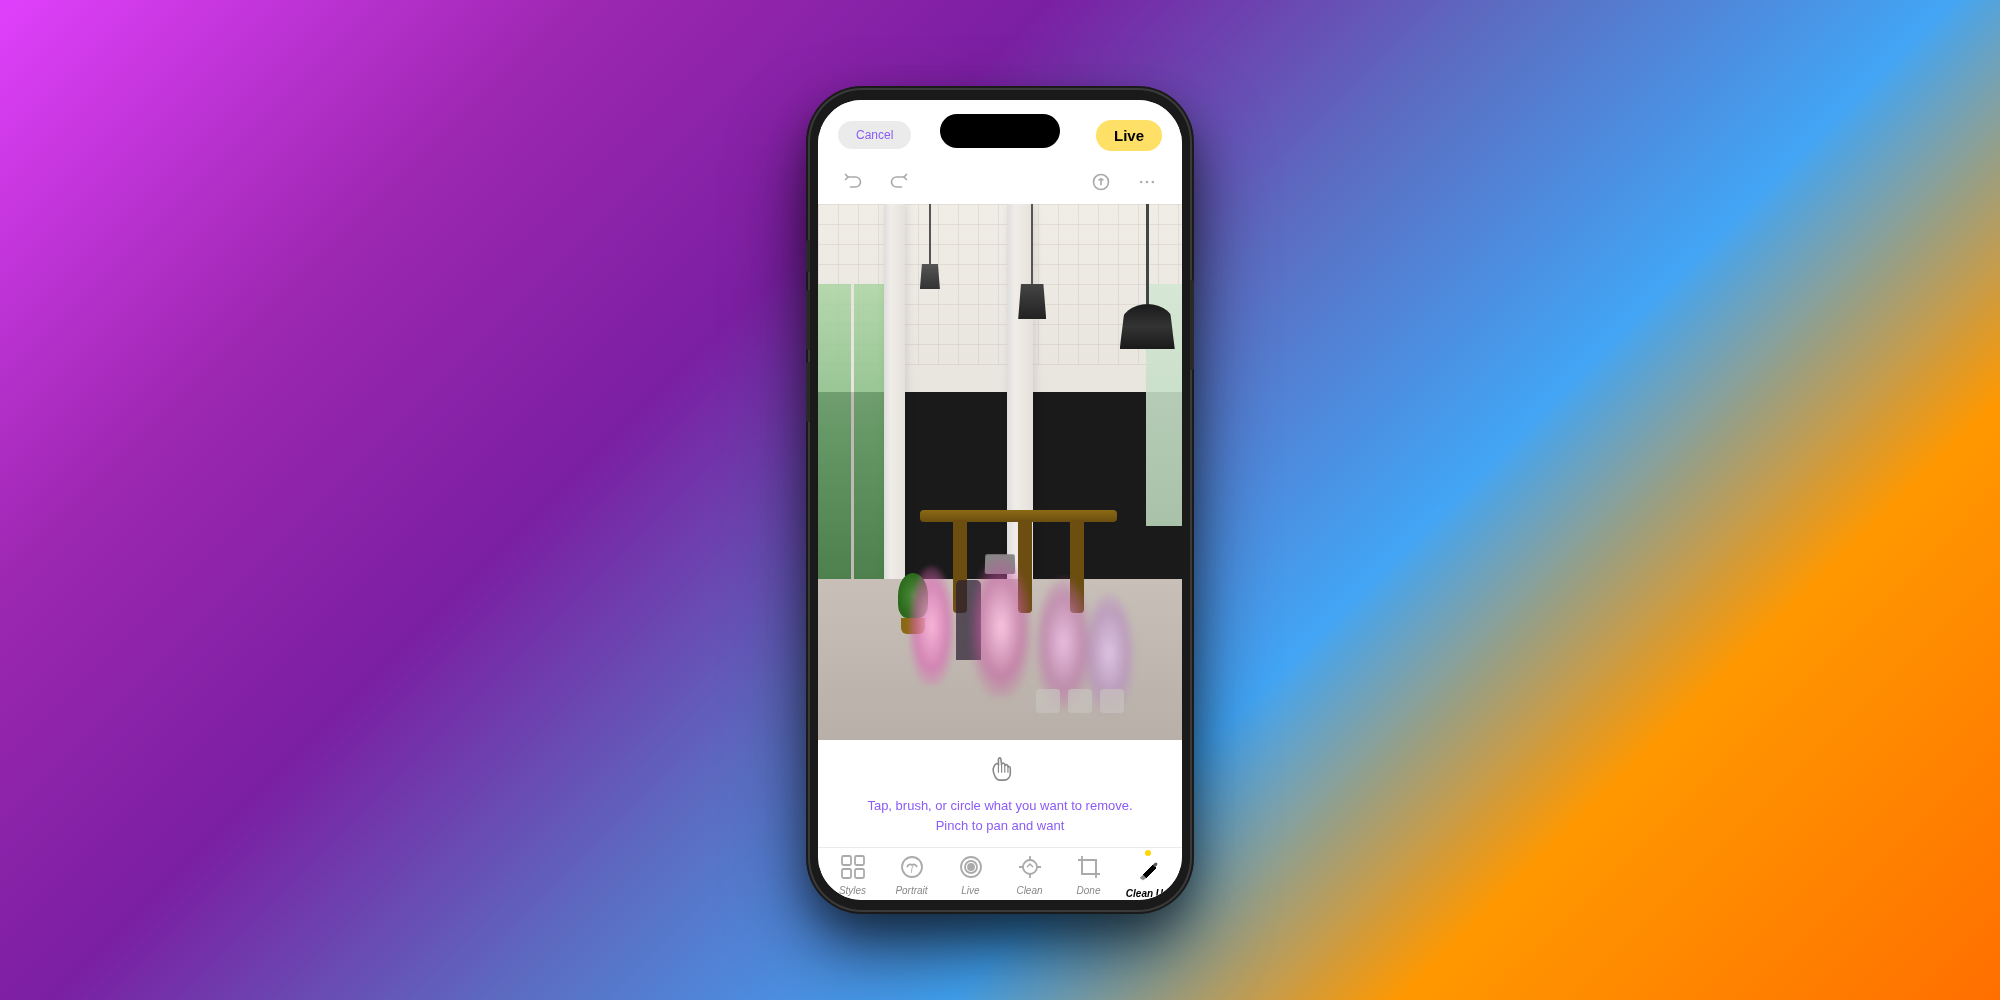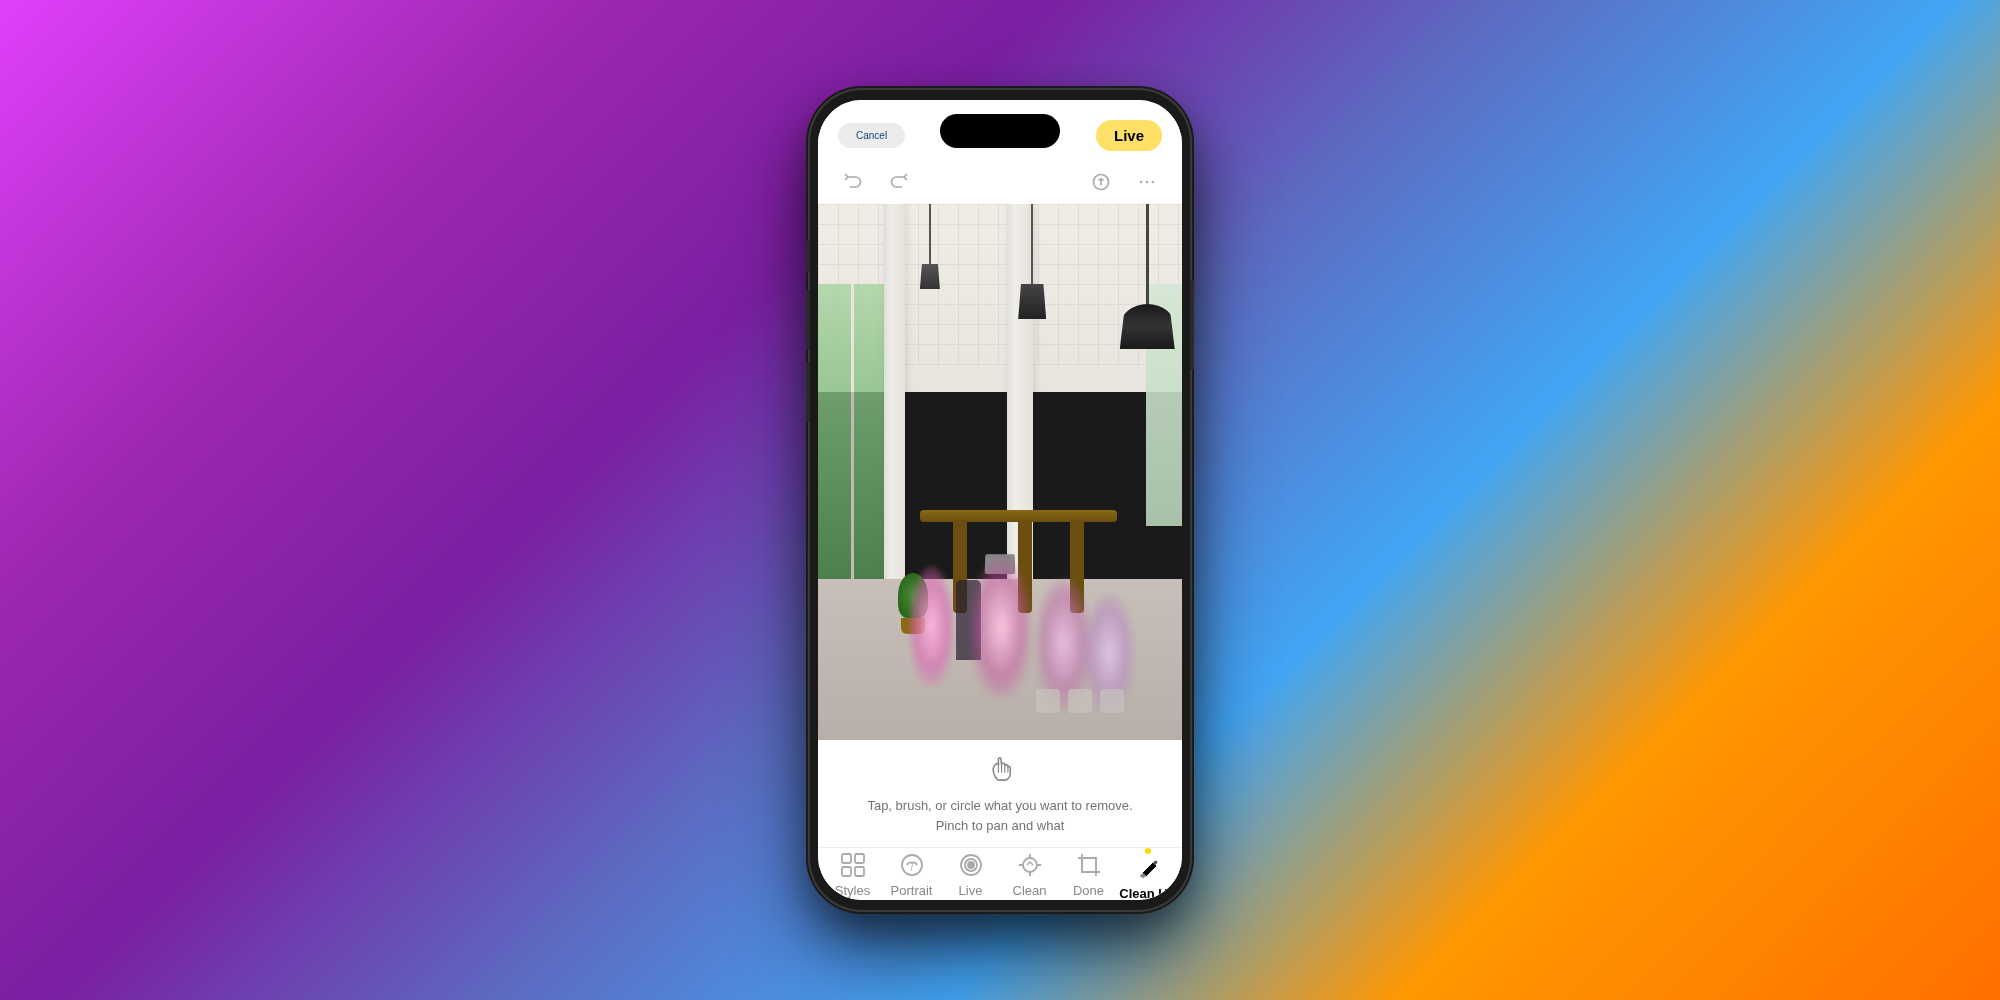--- a/index.html
+++ b/index.html
@@ -108,23 +108,23 @@
       padding: 0 20px;
       padding-top: 10px;
       z-index: 10;
     }
 
     .top-bar-cancel {
       background: rgba(0,0,0,0.08);
       border: none;
       border-radius: 20px;
       padding: 7px 18px;
-      font-size: 10px;
+      font-size: 12px;
       font-weight: 400;
-      color: #0c4a6e;
+      color: #8b5cf6;
       cursor: pointer;
     }
 
     .top-bar-done {
       background: #FFE066;
       border: none;
       border-radius: 20px;
       padding: 7px 18px;
       font-size: 15px;
       font-weight: 600;
@@ -452,21 +452,21 @@
       display: flex;
       align-items: center;
       justify-content: center;
       color: #888;
       font-size: 30px;
       margin-bottom: 8px;
     }
 
     .instruction-text {
       text-align: center;
-      color: #737373;
+      color: #8b5cf6;
       font-size: 13px;
       line-height: 1.5;
       margin-bottom: 12px;
     }
 
     
     .toolbar {
       width: 100%;
       height: 80px;
       display: flex;
@@ -493,22 +493,23 @@
       justify-content: center;
       font-size: 22px;
       color: #888;
     }
 
     .tool-icon.active {
       color: #000;
     }
 
     .tool-label {
-      font-size: 13px;
+      font-size: 10px;
       color: #888;
+      font-style: italic;
     }
 
     .tool-label.active {
       color: #000;
       font-weight: 600;
     }
 
     .tool-dot {
       width: 6px;
       height: 6px;
@@ -643,21 +644,21 @@
           <path d="M18 34 C16 30, 14 26, 16 22 C17 18, 20 16, 22 18 L22 12 C22 10, 24 9, 25 11 L26 18 C27 16, 29 16, 30 18 L30 20 C31 18, 33 18, 34 20 L34 22 C35 20, 37 21, 37 23 L37 30 C37 34, 34 38, 30 38 L24 38 C21 38, 19 36, 18 34Z" stroke="#888" stroke-width="2" fill="none"></path>
           <path d="M22 18 L22 28" stroke="#888" stroke-width="1.5"></path>
           <path d="M26 18 L26 28" stroke="#888" stroke-width="1.5"></path>
           <path d="M30 20 L30 28" stroke="#888" stroke-width="1.5"></path>
           <path d="M34 22 L34 28" stroke="#888" stroke-width="1.5"></path>
         </svg>
       </div>
 
       <div class="instruction-text">
         <span>Tap, brush, or circle what you want to remove.</span><br>
-        <span>Pinch to pan and what</span>
+        <span>Pinch to pan and want</span>
       </div>
 
       <div class="toolbar">
 
         <div class="tool-item">
           <div class="tool-icon">
             <svg width="26" height="26" viewBox="0 0 26 26" fill="none" stroke="#aaa" stroke-width="1.8">
               <rect x="2" y="2" width="9" height="9" rx="1.5"></rect>
               <rect x="15" y="2" width="9" height="9" rx="1.5"></rect>
               <rect x="2" y="15" width="9" height="9" rx="1.5"></rect>

